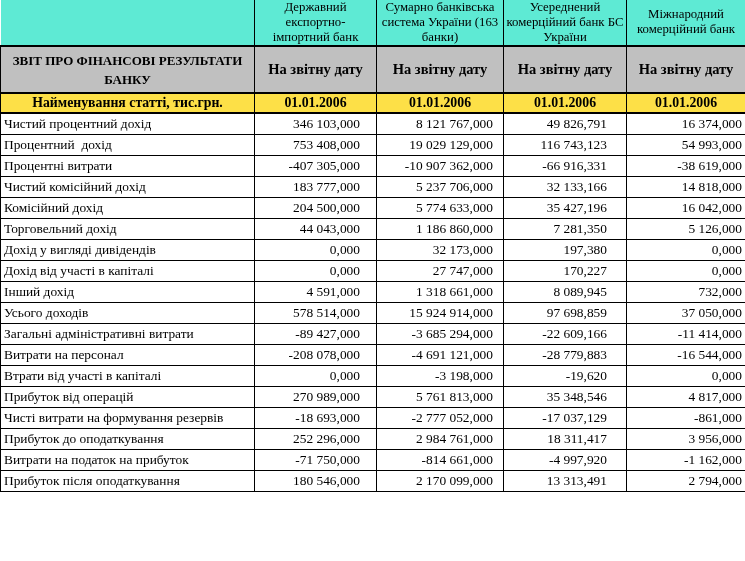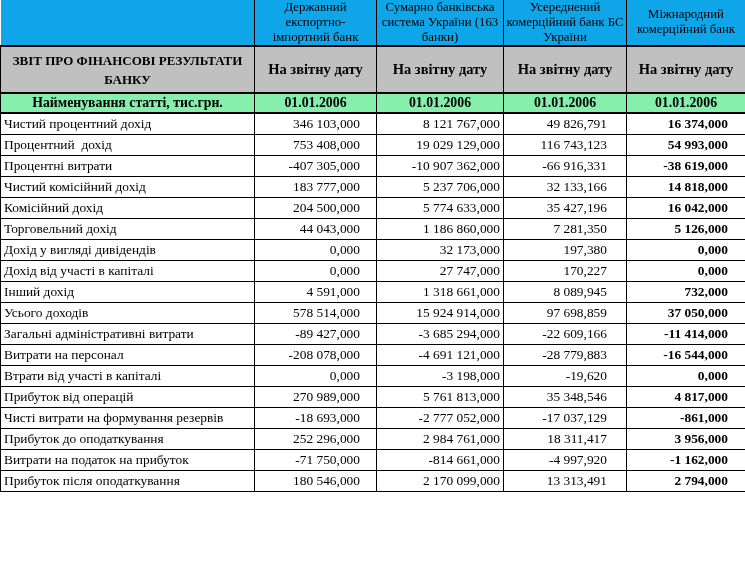--- a/index.html
+++ b/index.html
@@ -17,21 +17,21 @@
   td, th {
     border: 1px solid #000000;
     padding: 0 2px;
     overflow: hidden;
     font-weight: normal;
   }
   
   tr.r1 td, tr.r1 th {
     border-top: none;
     height: 45px;
-    background: #0ea5e9;
+    background: #5eead4;
     font-size: 12.8px;
     line-height: 15px;
     text-align: center;
     vertical-align: middle;
   }
   td.corner { border-left: none; }
   th.bank-intl { text-align: left; vertical-align: bottom; padding-bottom: 1px; }
   
   tr.r2 th {
     border-top: 2px solid #000000;
@@ -40,41 +40,41 @@
     font-weight: bold;
     text-align: center;
     vertical-align: middle;
   }
   th.title-cell  { font-size: 13px;   line-height: 19px; }
   th.period-cell { font-size: 14.5px; }
   
   tr.r3 th {
     border-top: 2px solid #000000;
     border-bottom: 2px solid #000000;
-    background: #86efac;
+    background: #fde047;
     height: 20px;
     font-weight: bold;
     font-size: 13.8px;
     text-align: center;
     vertical-align: middle;
   }
   
   tbody td {
     height: 21px;
     font-size: 13.4px;
     line-height: 20px;
     vertical-align: middle;
     background: #ffffff;
   }
   tbody td.label { text-align: left; padding-left: 3px; white-space: pre-wrap; }
   tbody td.num   { text-align: right; }
   tbody td:nth-child(2) { padding-right: 16px; }
-  tbody td:nth-child(3) { padding-right: 3px; }
+  tbody td:nth-child(3) { padding-right: 10px; }
   tbody td:nth-child(4) { padding-right: 19px; }
-  tbody td:nth-child(5) { padding-right: 17px; font-weight: bold; }
+  tbody td:nth-child(5) { padding-right: 3px; }
 </style>
 </head>
 <body>
 
 <table class="report">
   <colgroup>
     <col style="width:254px">
     <col style="width:122px">
     <col style="width:127px">
     <col style="width:123px">

